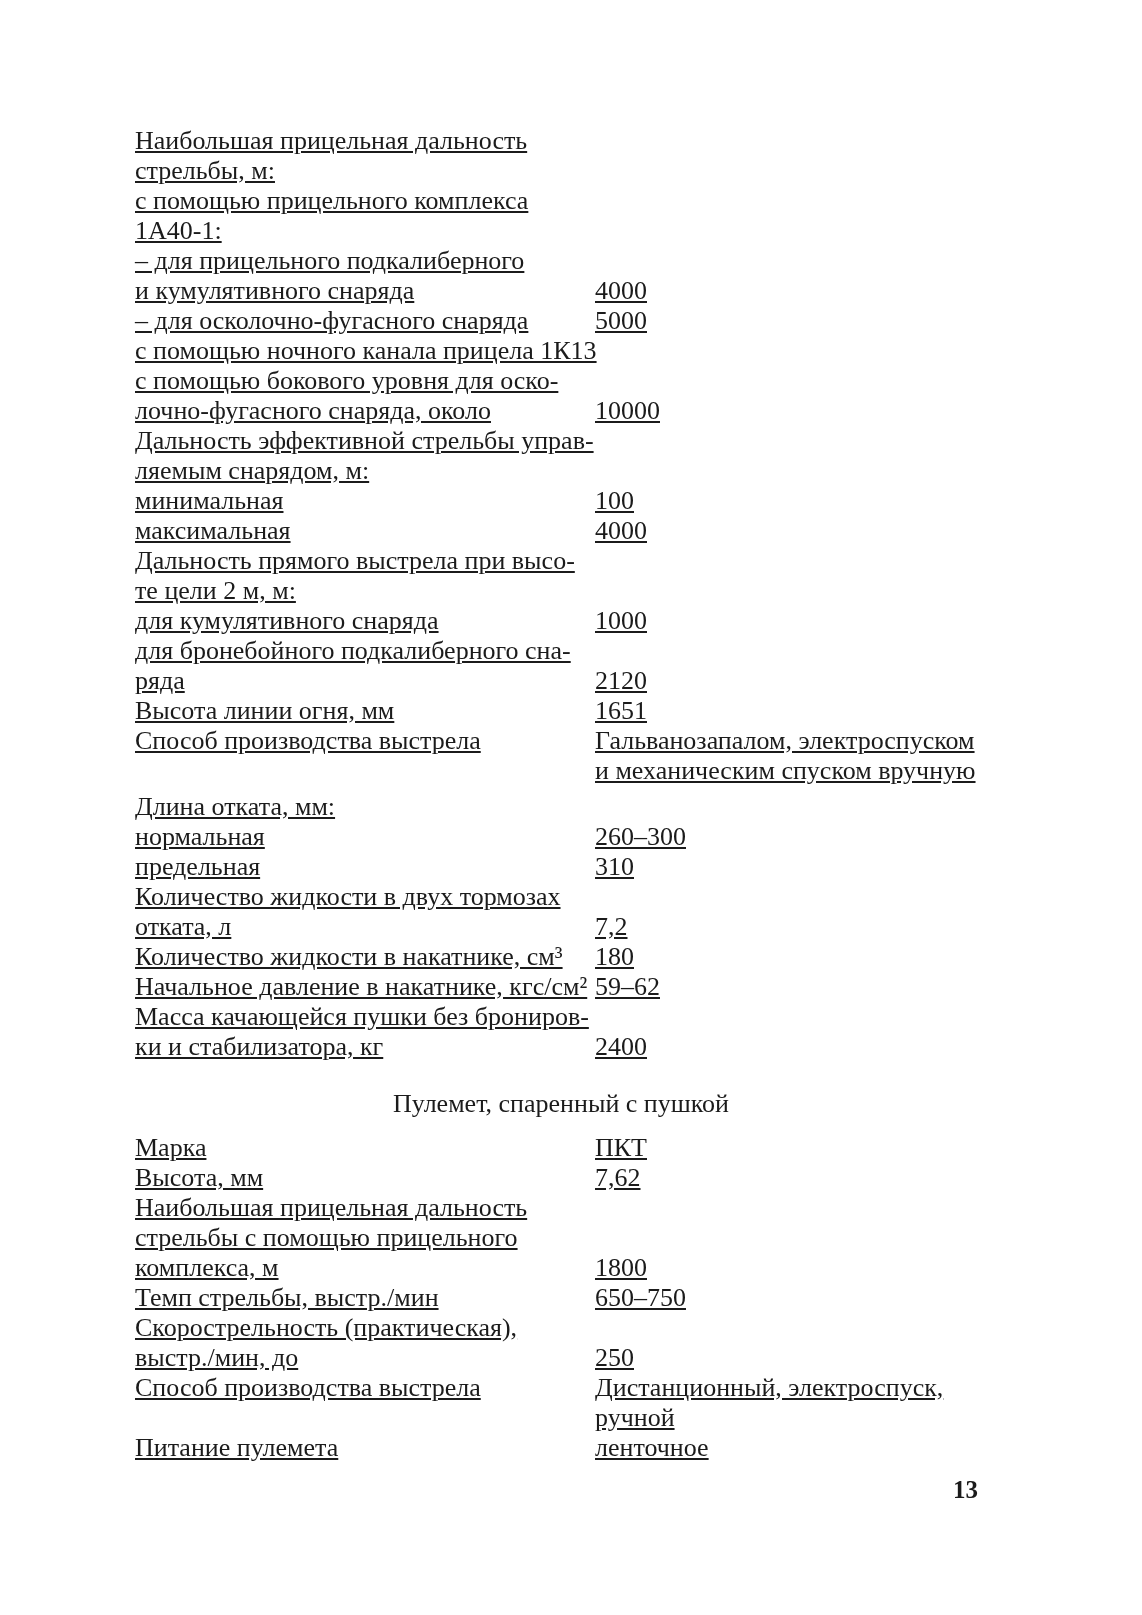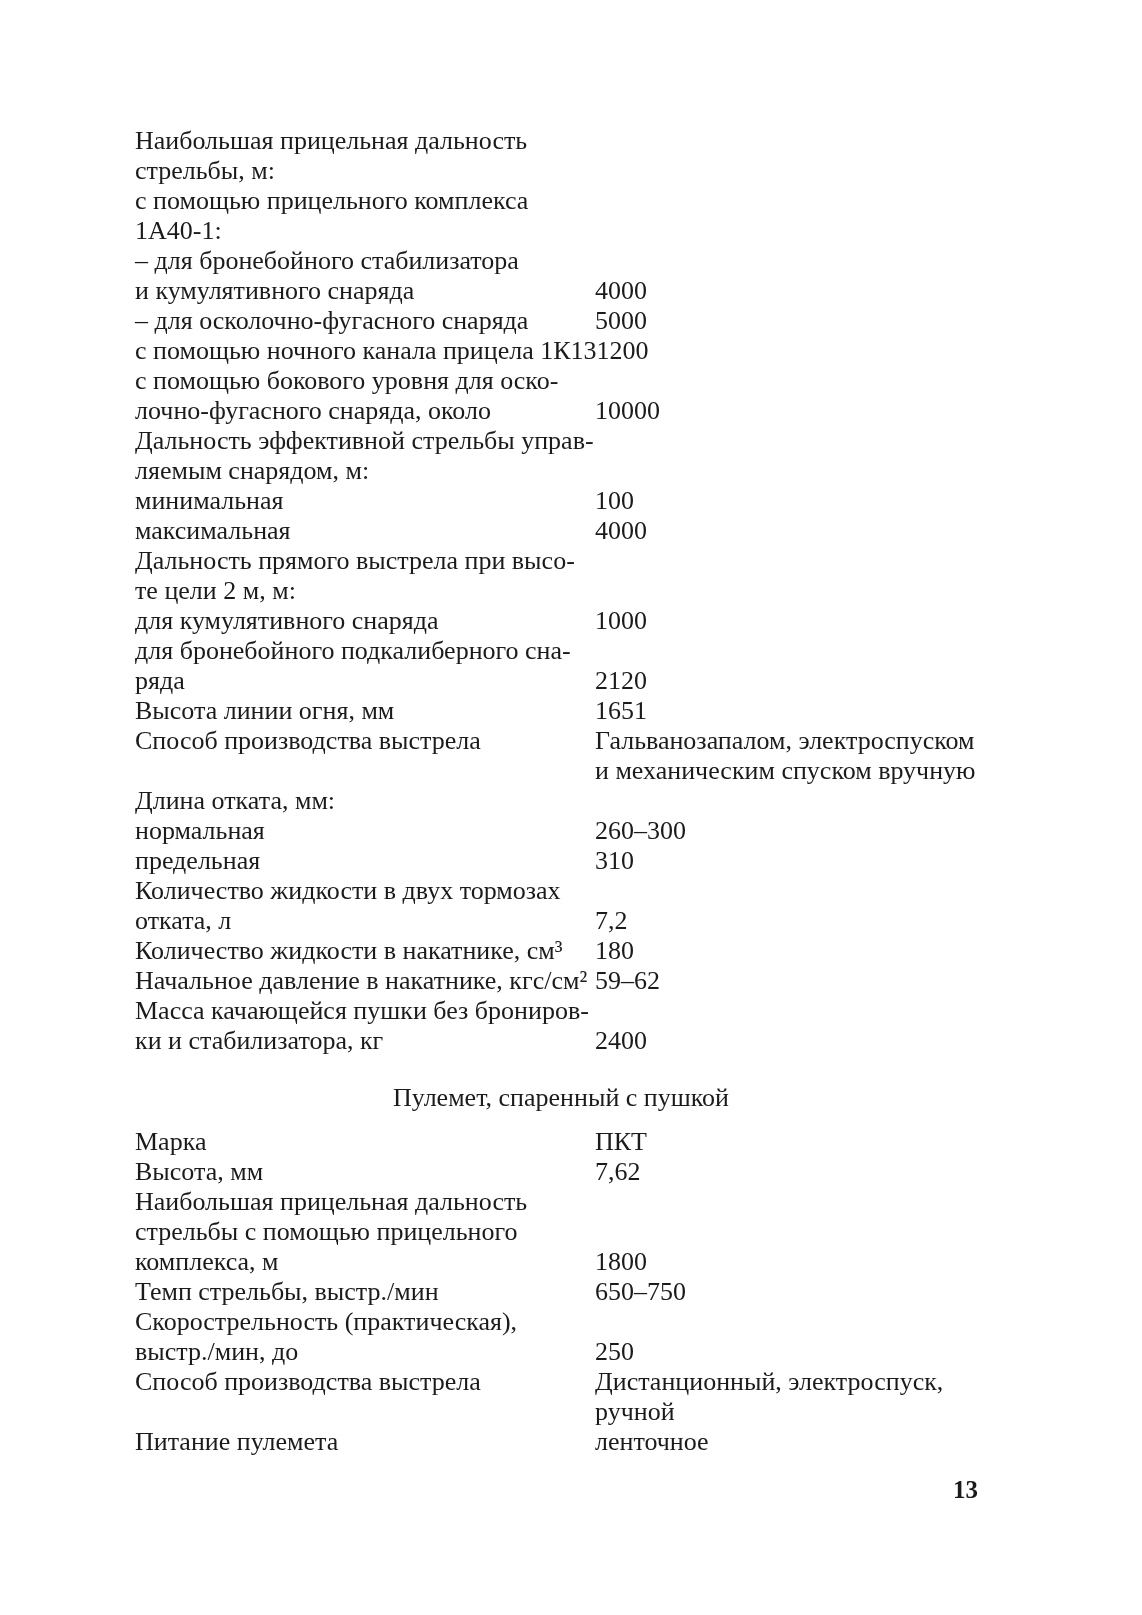--- a/index.html
+++ b/index.html
@@ -23,29 +23,30 @@
     top: 126px;
     width: 852px;
   }
   .section { display: block; }
   .line {
     display: flex;
     align-items: center;
     font-size: 26px;
     line-height: 30px;
     white-space: nowrap;
+    text-decoration: underline;
   }
   .label {
     flex: 0 0 460px;
     overflow: visible;
   }
   .value {
     flex: 1 1 auto;
   }
-  .section-gap { margin-top: 0; }
+  .section-gap { margin-top: 6px; }
   .heading {
     font-size: 26px;
     line-height: 30px;
     text-align: center;
     margin-top: 27px;
     margin-bottom: 14px;
   }
   .page-number {
     position: absolute;
     top: 1476px;
@@ -77,37 +78,36 @@
           <span class="label">с помощью прицельного комплекса</span>
           <span class="value"></span>
         </div>
 
         <div class="line">
           <span class="label">1А40-1:</span>
           <span class="value"></span>
         </div>
 
         <div class="line">
-          <span class="label">– для бронебойного стабилизатора</span>
+          <span class="label">– для прицельного подкалиберного</span>
           <span class="value"></span>
         </div>
 
         <div class="line">
           <span class="label">и кумулятивного снаряда</span>
           <span class="value">4000</span>
         </div>
 
         <div class="line">
           <span class="label">– для осколочно-фугасного снаряда</span>
           <span class="value">5000</span>
         </div>
 
         <div class="line">
           <span class="label">с помощью ночного канала прицела 1К13</span>
-          <span class="value">1200</span>
         </div>
 
         <div class="line">
           <span class="label">с помощью бокового уровня для оско-</span>
           <span class="value"></span>
         </div>
 
         <div class="line">
           <span class="label">лочно-фугасного снаряда, около</span>
           <span class="value">10000</span>

